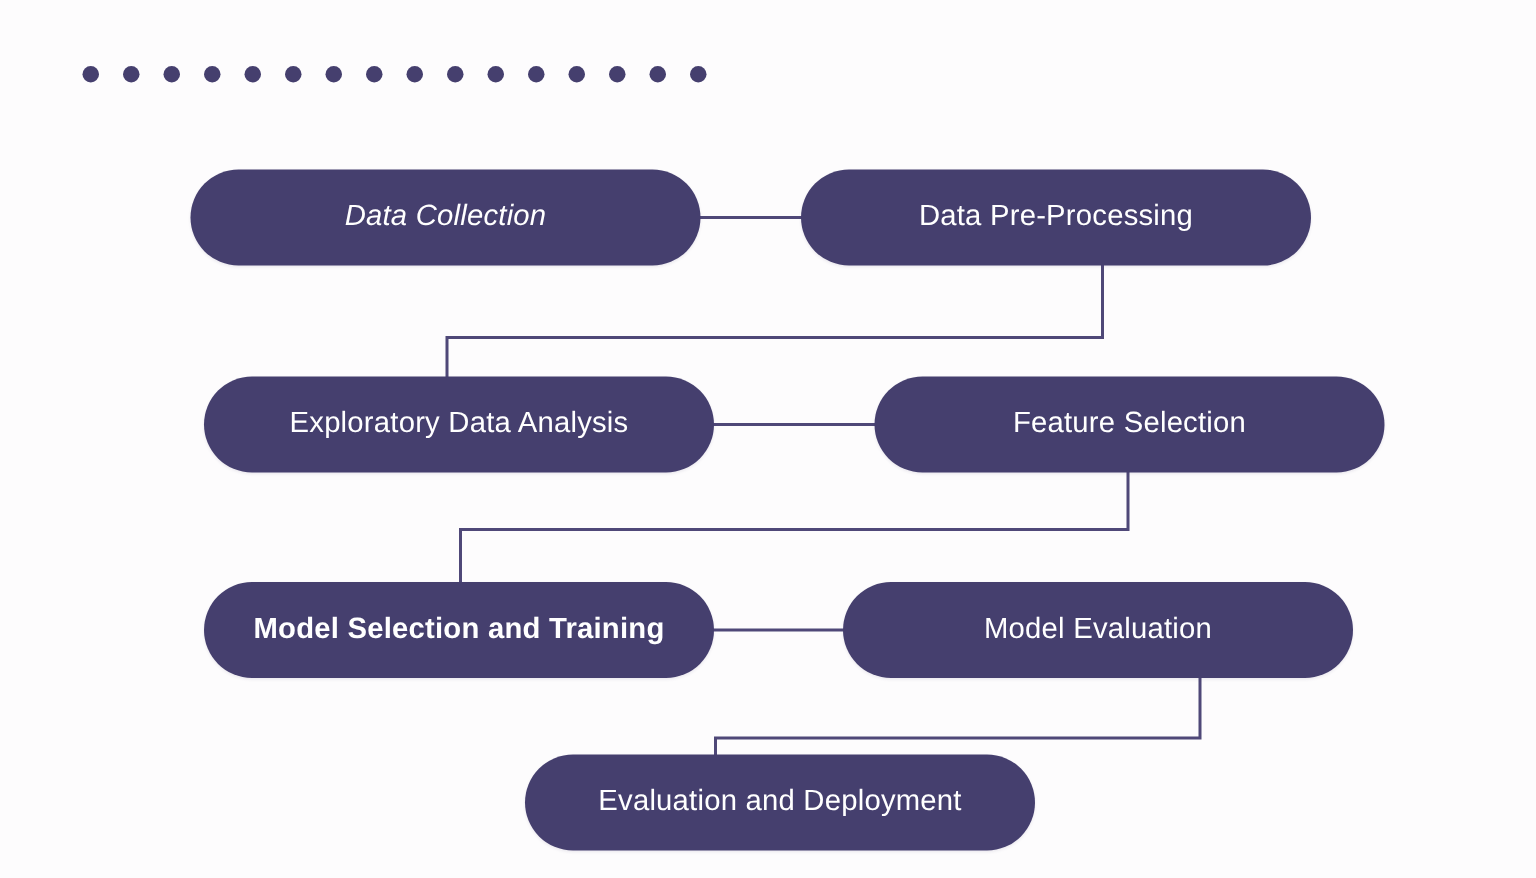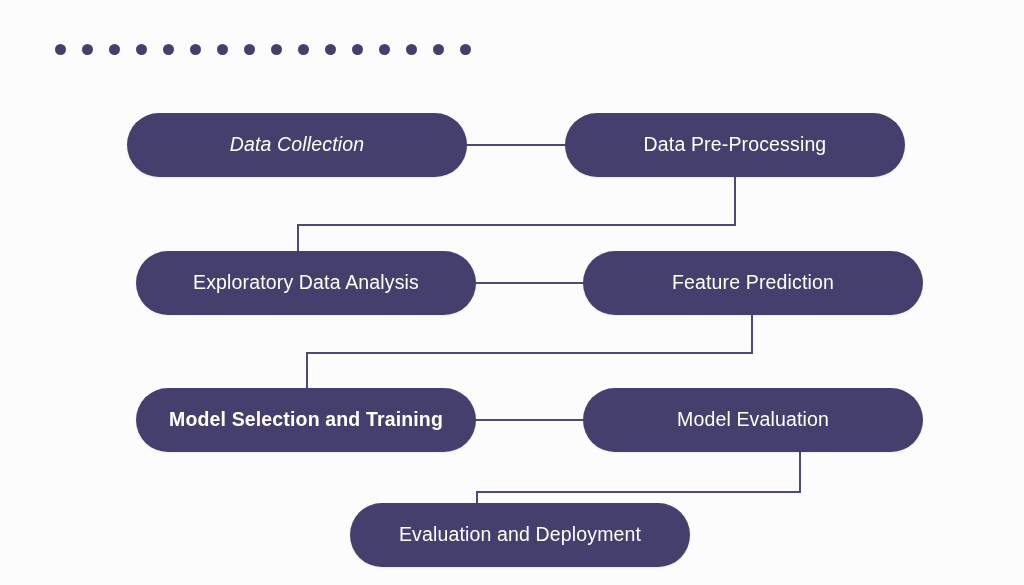--- a/index.html
+++ b/index.html
@@ -93,33 +93,33 @@
       <polyline points="476,283 583,283" fill="none" stroke="#4f4878" stroke-width="2" stroke-linecap="square" stroke-linejoin="miter"></polyline>
       <polyline points="752,315 752,353 307,353 307,388" fill="none" stroke="#4f4878" stroke-width="2" stroke-linecap="square" stroke-linejoin="miter"></polyline>
       <polyline points="476,420 583,420" fill="none" stroke="#4f4878" stroke-width="2" stroke-linecap="square" stroke-linejoin="miter"></polyline>
       <polyline points="800,452 800,492 477,492 477,503" fill="none" stroke="#4f4878" stroke-width="2" stroke-linecap="square" stroke-linejoin="miter"></polyline>
     </svg>
 
   <div id="node-layer">
       <div class="node" style="left: 127px; top: 113px; width: 340px; height: 64px; background: rgb(69, 63, 110); color: rgb(255, 255, 255); font-style: italic;">
         <span class="node-label">Data Collection</span>
       </div>
-      <div class="node" style="left: 565px; top: 113px; width: 340px; height: 64px; background: rgb(69, 63, 110); color: rgb(255, 255, 255);">
+      <div class="node" style="left: 534px; top: 113px; width: 340px; height: 64px; background: rgb(69, 63, 110); color: rgb(255, 255, 255);">
         <span class="node-label">Data Pre-Processing</span>
       </div>
       <div class="node" style="left: 136px; top: 251px; width: 340px; height: 64px; background: rgb(69, 63, 110); color: #ffffff;">
         <span class="node-label">Exploratory Data Analysis</span>
       </div>
       <div class="node" style="left: 583px; top: 251px; width: 340px; height: 64px; background: rgb(69, 63, 110); color: rgb(255, 255, 255);">
-        <span class="node-label">Feature Prediction</span>
+        <span class="node-label">Feature Selection</span>
       </div>
       <div class="node" style="left: 136px; top: 388px; width: 340px; height: 64px; background: rgb(69, 63, 110); color: rgb(255, 255, 255); font-weight: bold;">
         <span class="node-label">Model Selection and Training</span>
       </div>
-      <div class="node" style="left: 583px; top: 388px; width: 340px; height: 64px; background: rgb(69, 63, 110); color: rgb(255, 255, 255);">
+      <div class="node" style="left: 562px; top: 388px; width: 340px; height: 64px; background: rgb(69, 63, 110); color: rgb(255, 255, 255);">
         <span class="node-label">Model Evaluation</span>
       </div>
       <div class="node" style="left: 350px; top: 503px; width: 340px; height: 64px; background: rgb(69, 63, 110); color: rgb(255, 255, 255);">
         <span class="node-label">Evaluation and Deployment</span>
       </div>
     </div>
 
 </div>
 
 </body></html>

